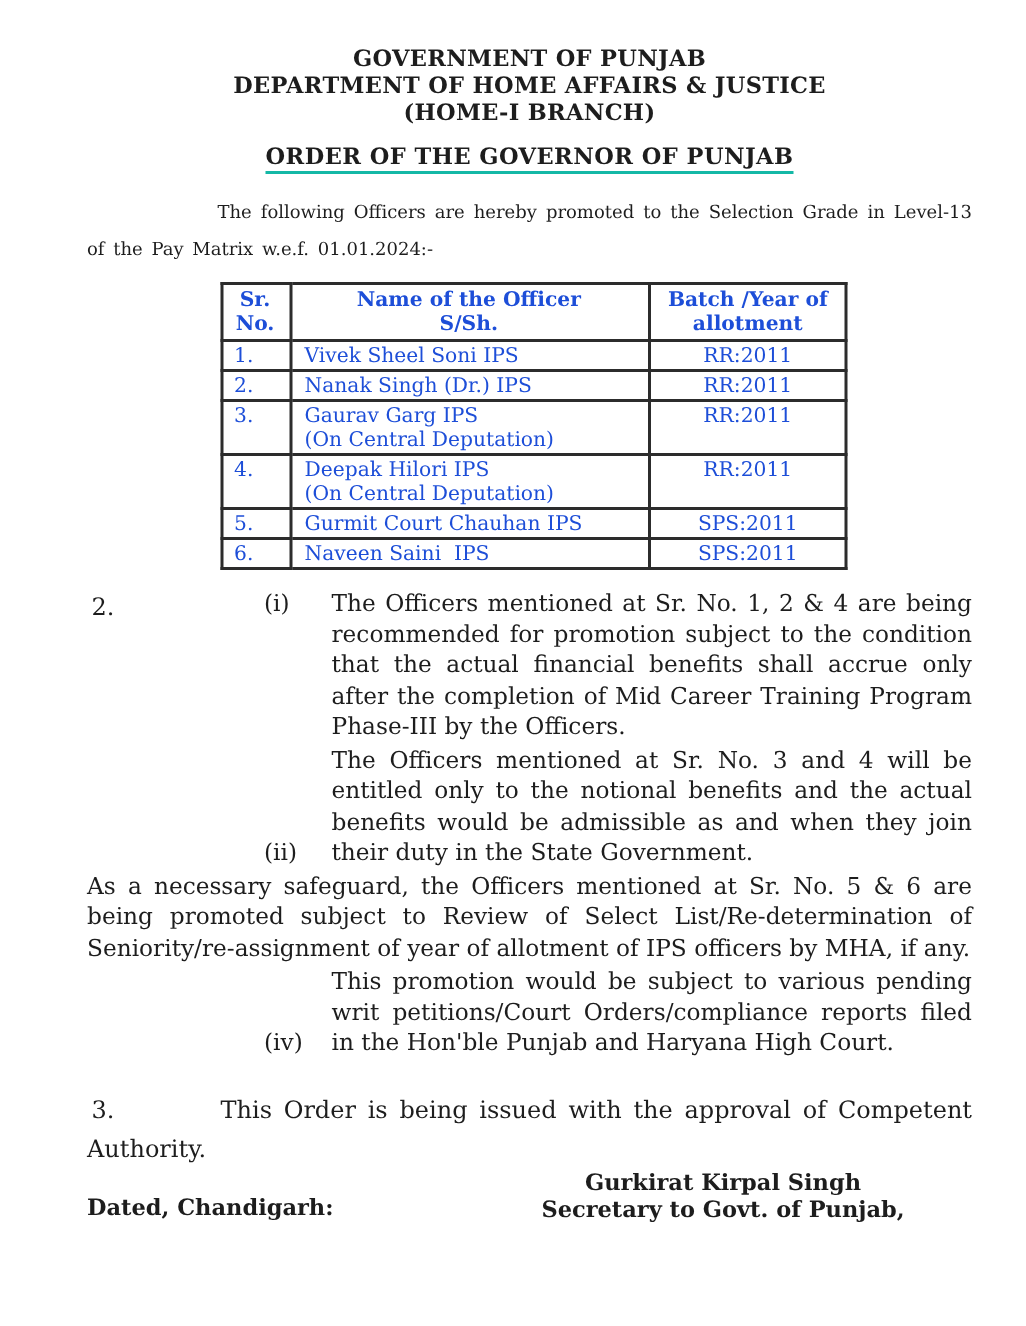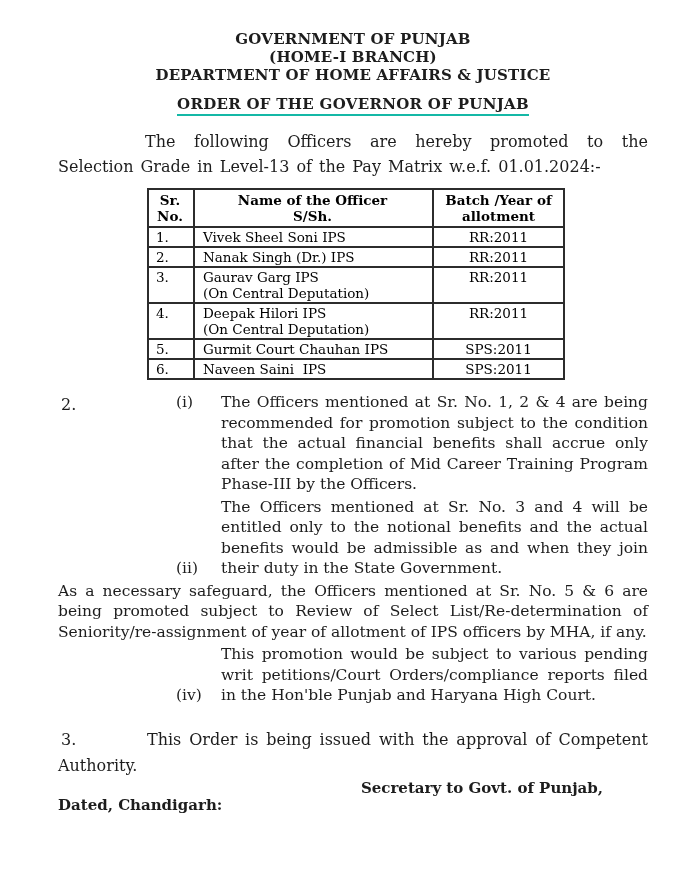--- a/index.html
+++ b/index.html
@@ -26,35 +26,35 @@
     font-weight: bold;
     font-size: 15px;
     letter-spacing: 0.3px;
     border-bottom: 2px solid #14b8a6;
     padding-bottom: 1px;
   }
 
   
   .intro {
     margin: 13px 0 0 0;
-    font-size: 16px;
+    font-size: 12px;
     line-height: 25px;
     text-align: justify;
     text-align-last: left;
     text-indent: 87px;
     word-spacing: 2px;
   }
 
   
   .officers-table {
     border-collapse: collapse;
     margin: 9px 0 0 89px;
     font-size: 13.5px;
     line-height: 16px;
-    color: #000000;
+    color: #1d4ed8;
   }
   .officers-table th, .officers-table td { border: 2px solid #2c2c2c; }
   .officers-table th { font-weight: bold; text-align: center; padding: 2px 2px; font-size: 13.5px; line-height: 16px; }
   .c-sr   { width: 37px;  padding: 1px 0 1px 7px; vertical-align: top; }
   .c-name { width: 229px; padding: 1px 0 1px 8px; vertical-align: top; margin-left: 46px; }
   .c-name div { white-space: pre-wrap; }
   .c-batch{ width: 125px; text-align: center; vertical-align: top; padding: 1px 0; }
 
   
   .num-para {
@@ -90,22 +90,22 @@
   .date-block { margin-top: 17px; white-space: nowrap; }
   .sig-block { text-align: center; min-width: 332px; }
 </style>
 </head>
 <body>
 
 <div class="page">
 
   <div class="doc-header">
     <div>GOVERNMENT OF PUNJAB</div>
+    <div>DEPARTMENT OF HOME AFFAIRS &amp; JUSTICE</div>
     <div>(HOME-I BRANCH)</div>
-    <div>DEPARTMENT OF HOME AFFAIRS &amp; JUSTICE</div>
   </div>
 
   <div class="order-title-wrap">
     <span class="order-title">ORDER OF THE GOVERNOR OF PUNJAB</span>
   </div>
 
   <p class="intro">The following Officers are hereby promoted to the Selection Grade in Level-13 of the Pay Matrix w.e.f. 01.01.2024:-</p>
 
   <table class="officers-table">
     <thead>
@@ -197,18 +197,19 @@
   <p class="num-para para3">
     <span class="num">3.</span><span>This Order is being issued with the approval of Competent Authority.</span>
   </p>
 
   <div class="sig-row">
     <div class="date-block">
       <div>Dated, Chandigarh:</div>
 
     </div>
     <div class="sig-block">
+      <div>Gurkirat Kirpal Singh</div>
       <div>Secretary to Govt. of Punjab,</div>
 
     </div>
   </div>
 
 </div>
 
 </body></html>

